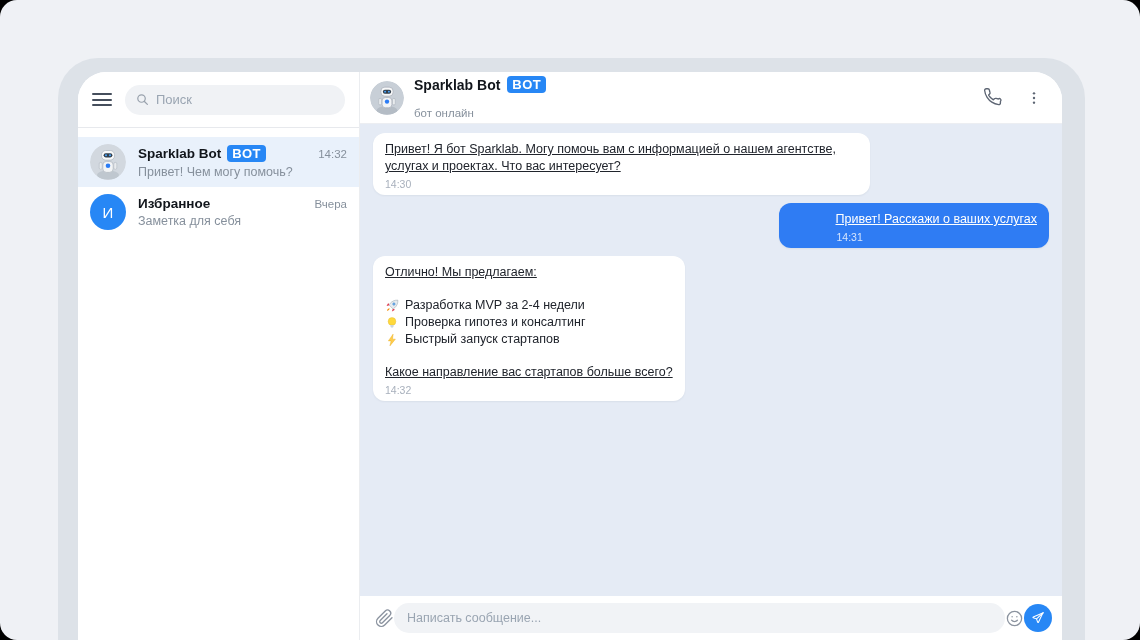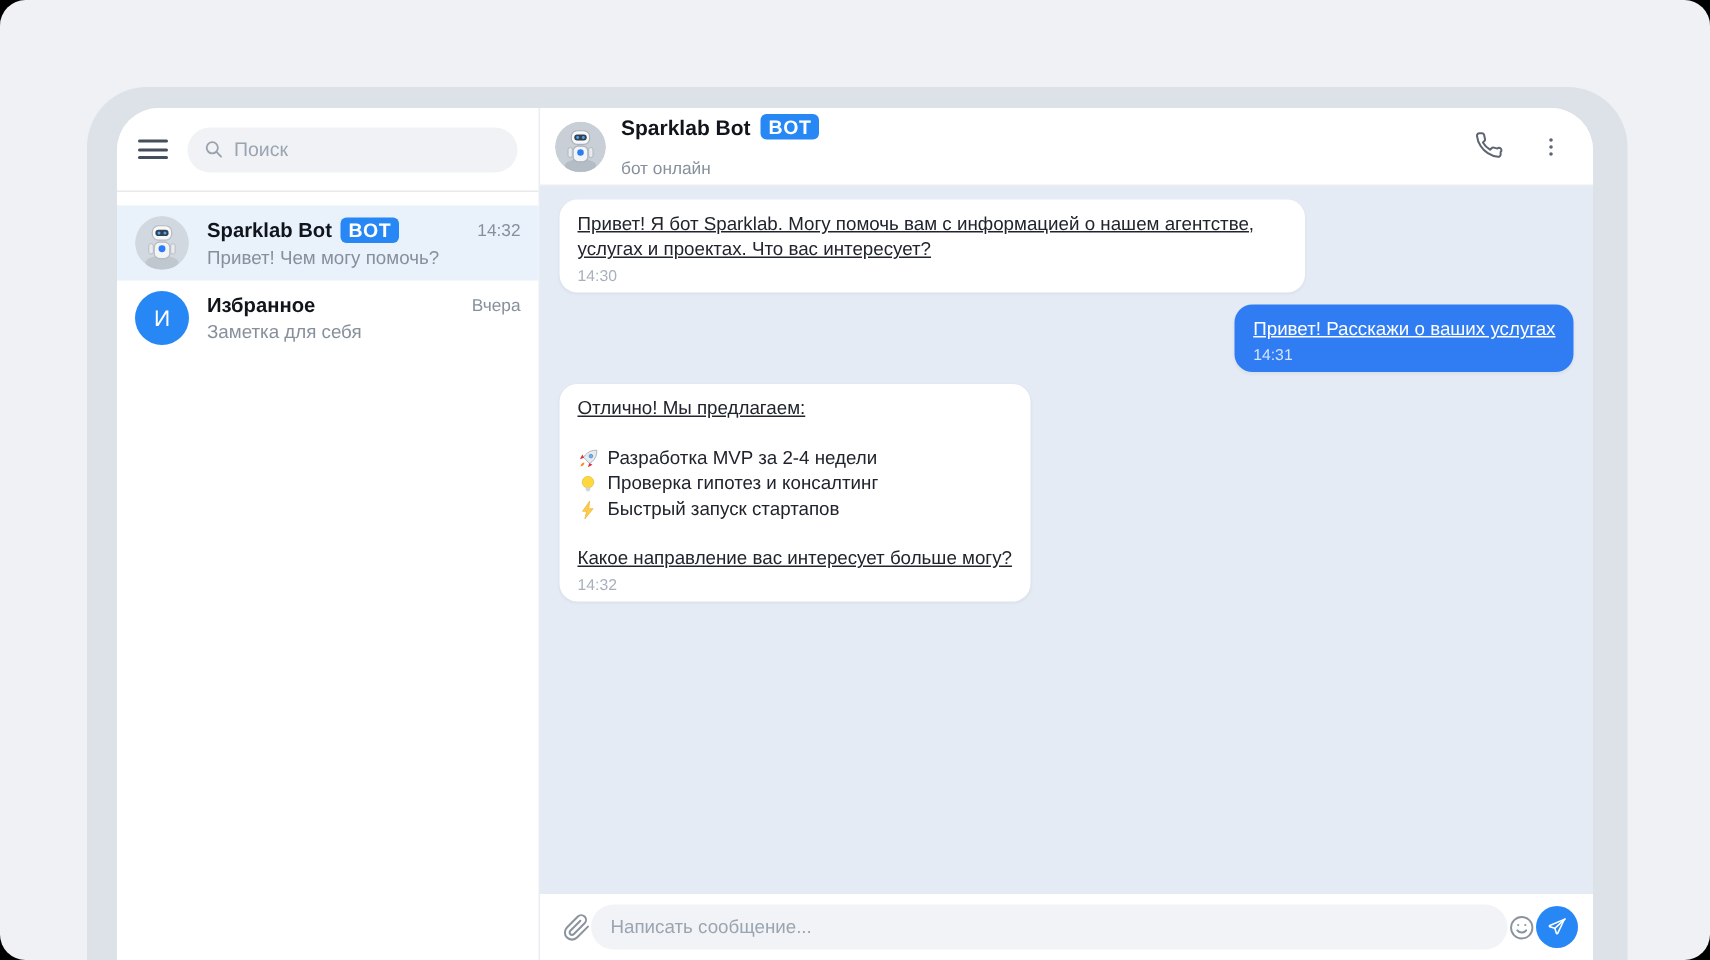--- a/index.html
+++ b/index.html
@@ -52,22 +52,22 @@
   .header-actions { margin-left:auto; display:flex; align-items:center; gap:24px; }
   .icon-btn { background:none; border:none; cursor:pointer; color:#5d6573; display:flex; align-items:center; }
 
   .messages { flex:1; background:#e5ebf5; padding:9px 13px; display:flex;
               flex-direction:column; overflow:hidden; }
   .bubble { background:#fff; border-radius:12px; padding:8px 12px 5px; max-width:497px;
             align-self:flex-start; margin-bottom:8px; box-shadow:0 1px 2px rgba(60,70,90,.07); }
   .bubble p { font-size:12.5px; line-height:17px; color:#20242c;text-decoration:underline; }
   .bubble .time { display:block; font-size:10.5px; color:#a8b0bc; margin-top:3px; }
   .bubble.out { background:#2f7cf3; align-self:flex-end; }
-  .bubble.out p { color:#fff; }
-  .bubble.out .time { color:rgba(255,255,255,.8); }
+  .bubble.out p { color:#fff;margin-left:44px; }
+  .bubble.out .time { color:rgba(255,255,255,.8);margin-left:45px; }
   .svc { display:flex; align-items:center; gap:6px; font-size:12.5px; line-height:17px; color:#20242c; }
   .svc svg { flex-shrink:0; }
   .svc-gap { height:16px; }
 
   .composer { height:44px; flex-shrink:0; background:#fff; display:flex; align-items:center;
               padding:0 10px 0 15px; }
   .field { flex:1; height:30px; background:#f1f3f6; border-radius:16px;
            display:flex; align-items:center; padding:0 13px; }
   .field input { flex:1; min-width:0; border:none; background:transparent; outline:none;
                  font-size:12.5px; color:#333; font-family:inherit; }
@@ -218,21 +218,21 @@
             </div>
             <div class="svc">
               <span style="display:flex">
                 <svg width="14" height="14" viewBox="0 0 16 16">
                   <path d="M9.3 1.2L3.8 9h3.1l-1.3 5.8L11.9 7H8.6l.7-5.8z" fill="#ffcc4d" stroke="#e5a50a" stroke-width=".4"></path>
                 </svg>
               </span>
               <span>Быстрый запуск стартапов</span>
             </div>
             <div class="svc-gap"></div>
-            <p>Какое направление вас интересует больше могу?</p>
+            <p>Какое направление вас стартапов больше всего?</p>
             <span class="time">14:32</span>
           </div>
 
         </div>
 
         <footer class="composer">
           <button class="icon-btn" style="color:#8b939f">
             <svg width="19" height="19" viewBox="0 0 24 24" fill="none" stroke="currentColor" stroke-width="1.7" stroke-linecap="round" stroke-linejoin="round">
                 <path d="M21.44 11.05l-9.19 9.19a6 6 0 0 1-8.49-8.49l9.19-9.19a4 4 0 0 1 5.66 5.66l-9.2 9.19a2 2 0 0 1-2.83-2.83l8.49-8.48"></path>
               </svg>

